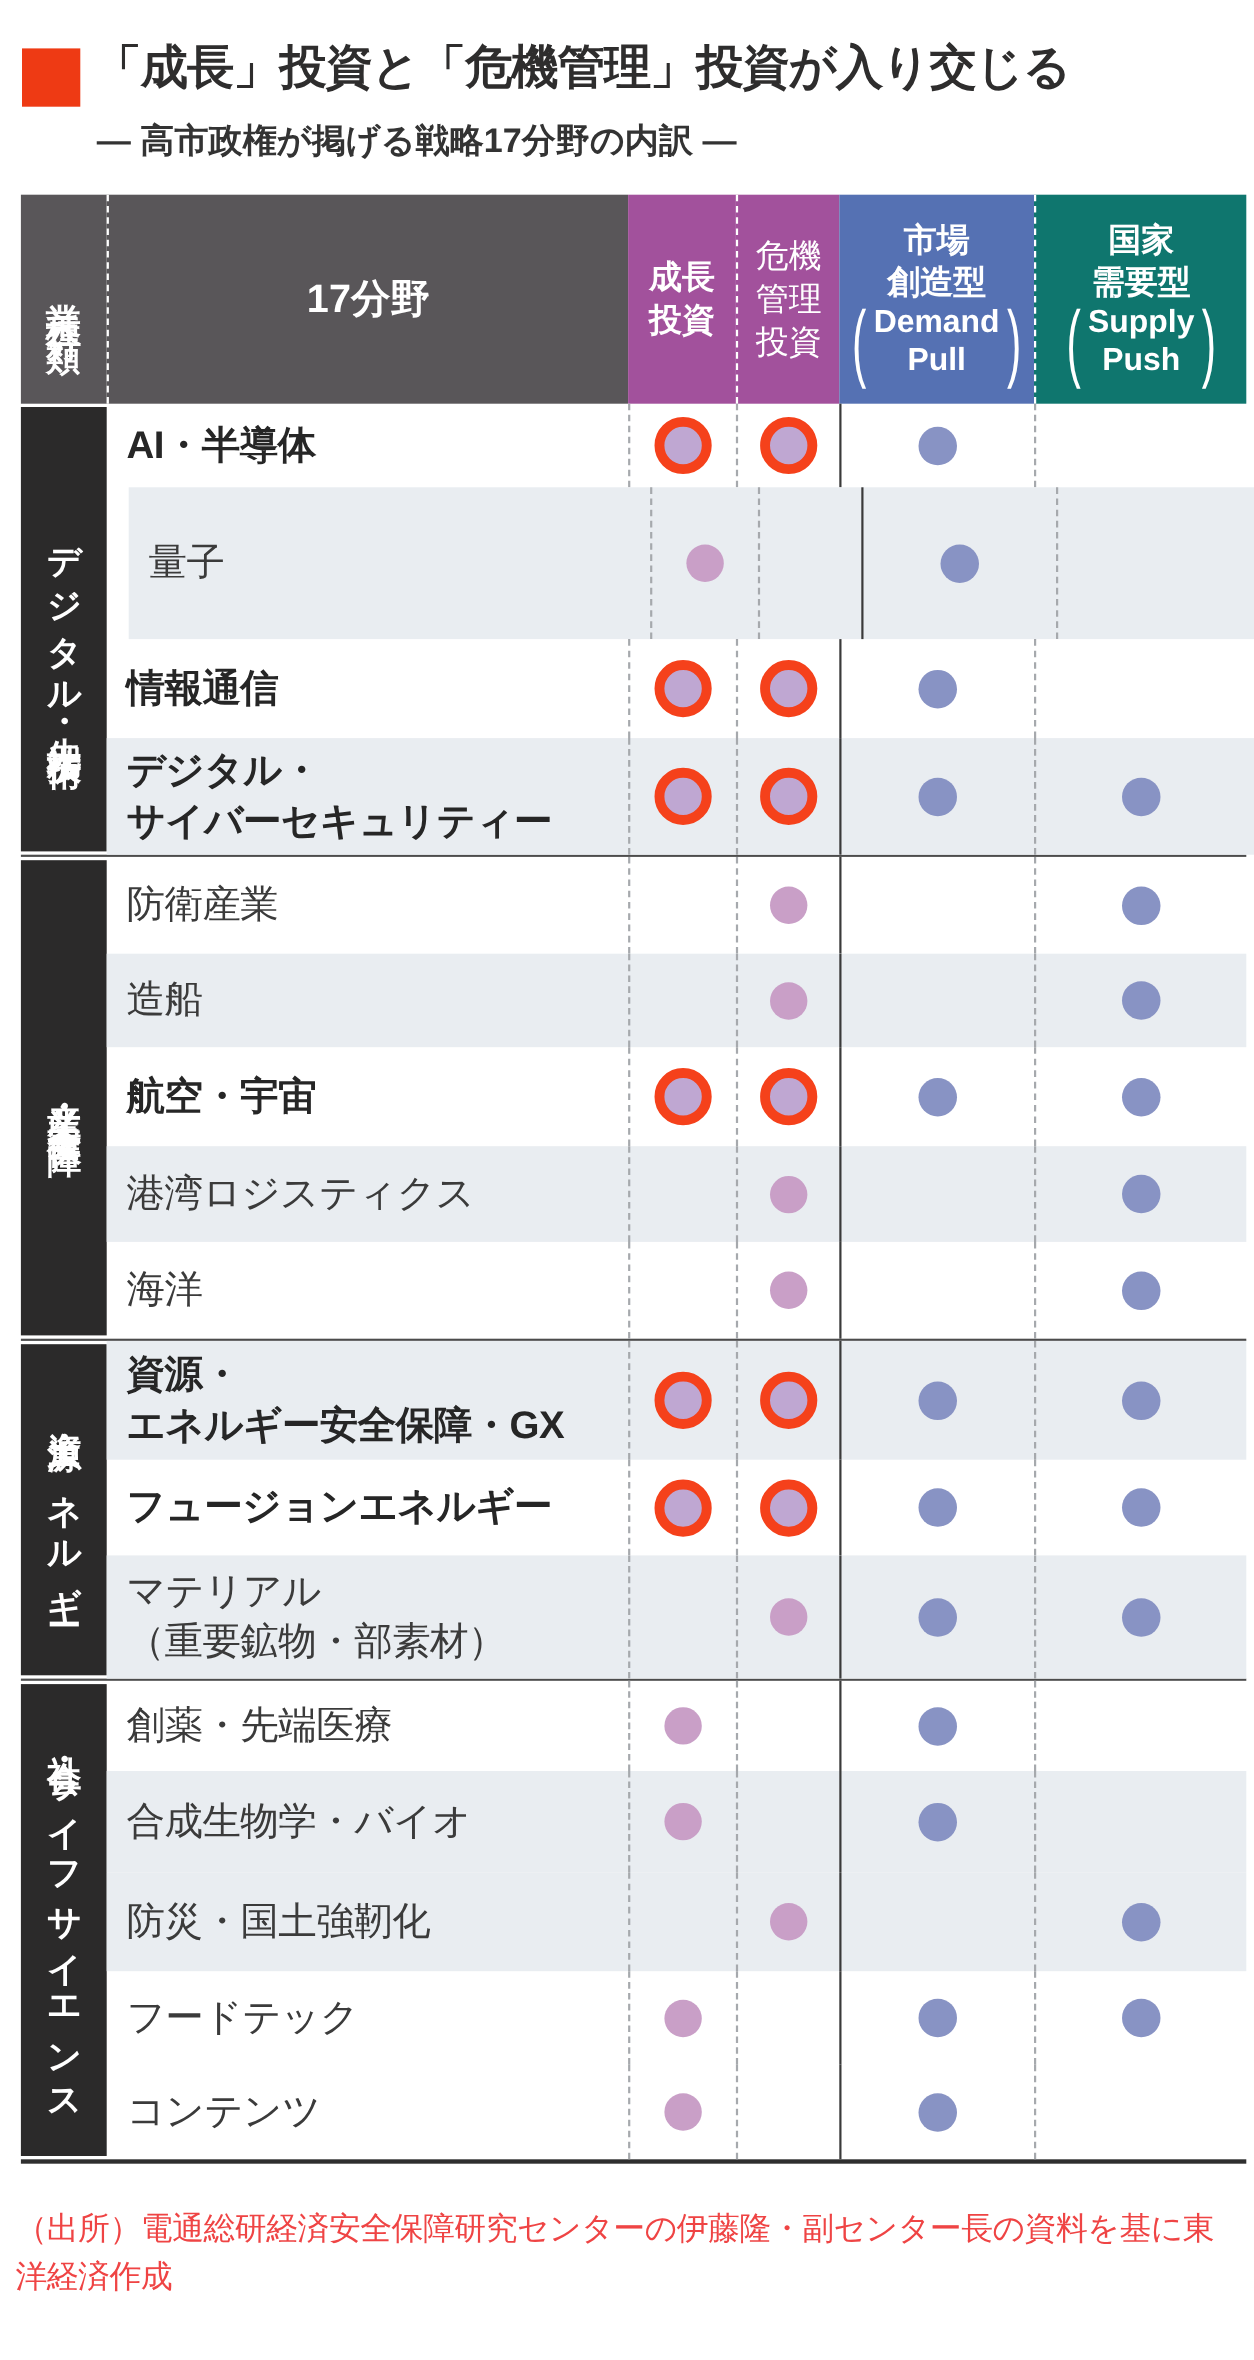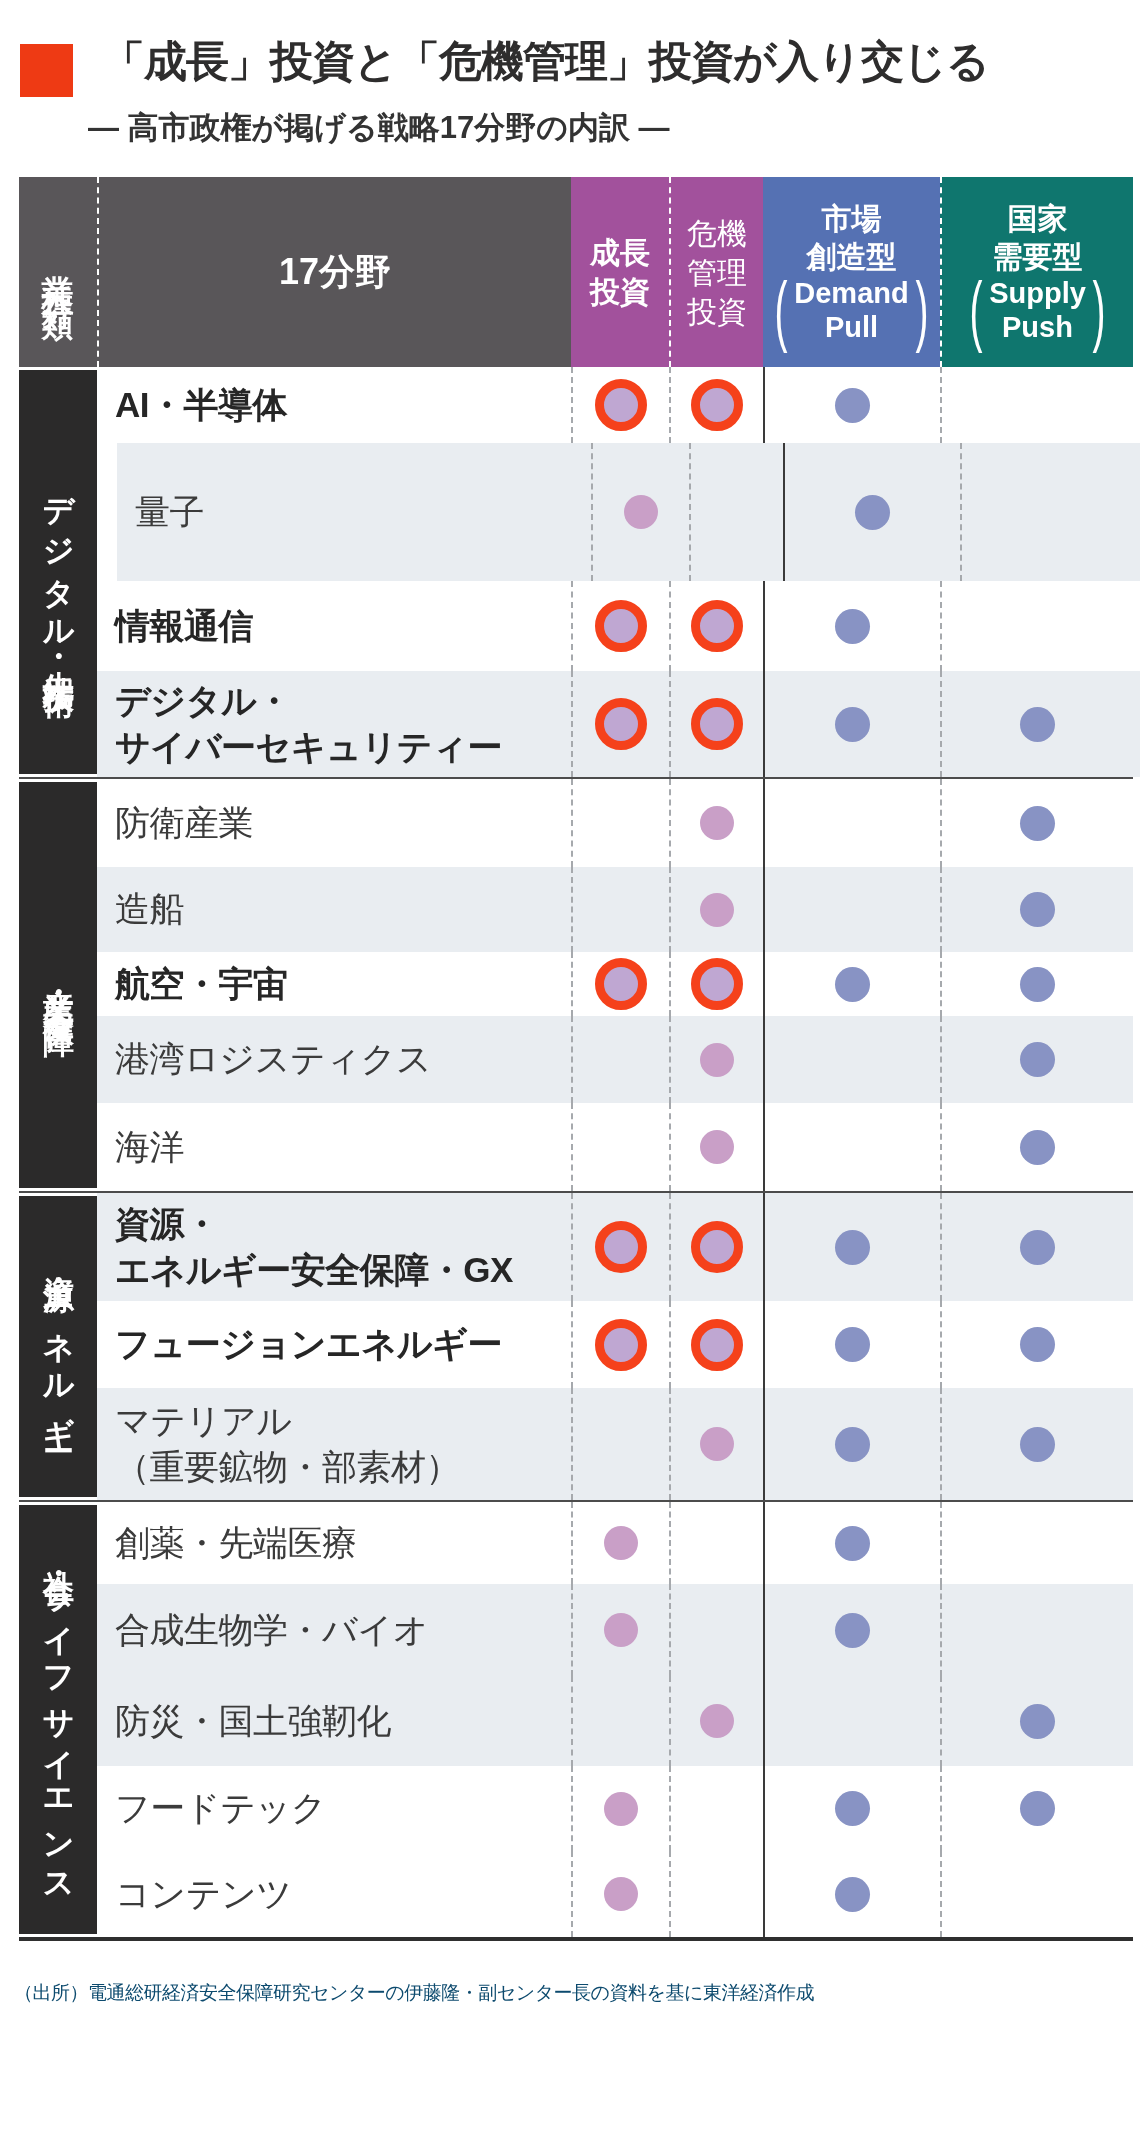--- a/index.html
+++ b/index.html
@@ -2,21 +2,21 @@
 <html lang="ja"><head>
 <meta charset="utf-8">
 <style>
   html,body{margin:0;padding:0;}
   body{
     width:1140px;height:2145px;background:#ffffff;
     font-family:"Liberation Sans","DejaVu Sans",sans-serif;
     color:#2f2f2f;overflow:hidden;position:relative;
   }
   
-  .title-row{display:flex;align-items:flex-start;padding:36px 0 0 20px;gap:16px;}
+  .title-row{display:flex;align-items:flex-start;padding:36px 0 0 20px;}
   .title-square{width:53px;height:53px;background:#ee3a14;flex:none;margin-top:8px;}
   .title-text{font-size:43px;font-weight:bold;color:#2e2d2d;line-height:1.2;margin-left:13px;letter-spacing:-1px;}
   .subtitle{font-size:31px;font-weight:bold;color:#333;margin:10px 0 0 88px;letter-spacing:0;}
   
   .table{width:1114px;margin:28px 0 0 19px;border-bottom:4px solid #2f2f2f;}
   .thead{display:flex;height:190px;}
   .th{color:#fff;display:flex;align-items:center;justify-content:center;text-align:center;box-sizing:border-box;flex:none;}
   .th-class{width:78px;background:#595659;writing-mode:vertical-rl;font-size:32px;font-weight:bold;letter-spacing:11px;}
   .th-field{width:474px;background:#595659;font-size:36px;font-weight:bold;border-left:2px dashed #fff;}
   .th-growth{width:98px;background:#a2519c;font-size:30px;font-weight:bold;white-space:pre-line;line-height:1.3;}
@@ -47,21 +47,21 @@
   .row.bold .cell-field{font-weight:bold;color:#262626;}
   .cell-mark{display:flex;align-items:center;justify-content:center;box-sizing:border-box;flex:none;}
   .c-growth{width:98px;border-left:2px dashed #a6a9ad;}
   .c-crisis{width:94px;border-left:2px dashed #a6a9ad;}
   .c-demand{width:177px;border-left:2px solid #3a3a3a;}
   .c-supply{width:193px;border-left:2px dashed #a6a9ad;}
   .dot-pink{width:34px;height:34px;border-radius:50%;background:#c99fc7;}
   .dot-blue{width:35px;height:35px;border-radius:50%;background:#8893c4;}
   .dot-ring{width:52px;height:52px;border-radius:50%;border:9px solid #f5411b;background:#bfa7d2;box-sizing:border-box;}
   
-  .footer{margin:38px 18px 0 14px;font-size:19px;color:#0c4a6e;line-height:1.5;letter-spacing:-0.5px;}
+  .footer{margin:38px 18px 0 14px;font-size:29px;color:#ef4444;line-height:1.5;letter-spacing:-0.5px;}
 </style>
 </head>
 <body>
 
 <div class="title-row">
   <div class="title-square"></div>
   <div class="title-text">「成長」投資と「危機管理」投資が入り交じる</div>
 </div>
 <div class="subtitle">― 高市政権が掲げる戦略17分野の内訳 ―</div>
 
@@ -174,21 +174,21 @@
             <div class="cell-field">造船</div>
             <div class="cell-mark c-growth"></div>
             <div class="cell-mark c-crisis">
               <span class="dot-pink"></span>
             </div>
             <div class="cell-mark c-demand"></div>
             <div class="cell-mark c-supply">
               <span class="dot-blue"></span>
             </div>
           </div>
-          <div class="row bold" style="height: 64px; text-align: center;">
+          <div class="row bold" style="height: 90px; text-align: center;">
             <div class="cell-field">航空・宇宙</div>
             <div class="cell-mark c-growth">
               <span class="dot-ring"></span>
             </div>
             <div class="cell-mark c-crisis">
               <span class="dot-ring"></span>
             </div>
             <div class="cell-mark c-demand">
               <span class="dot-blue"></span>
             </div>

